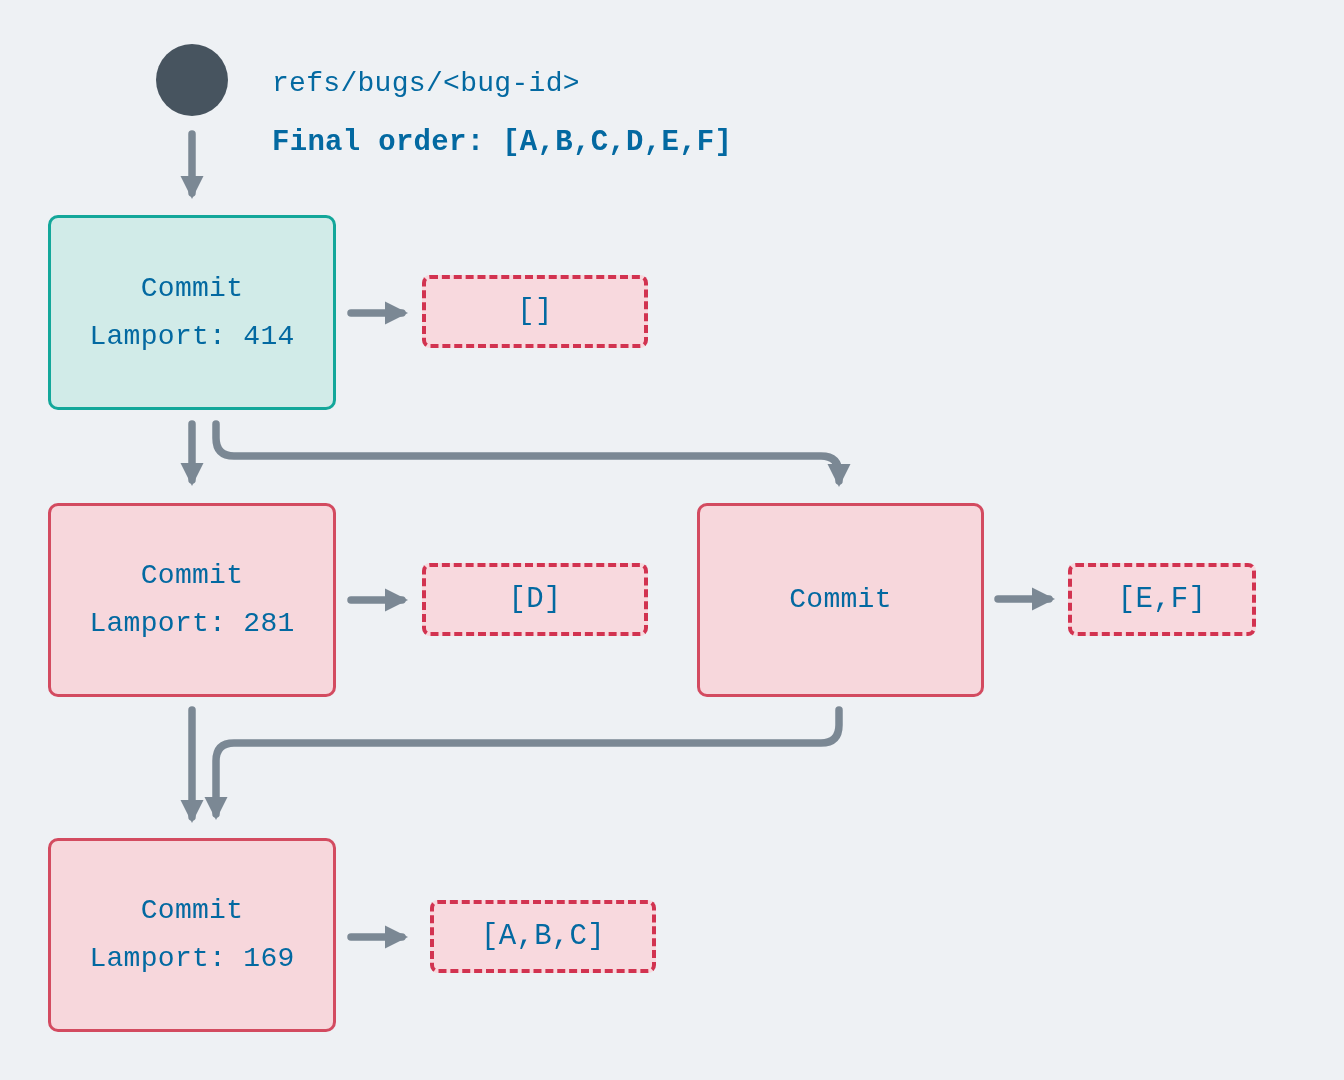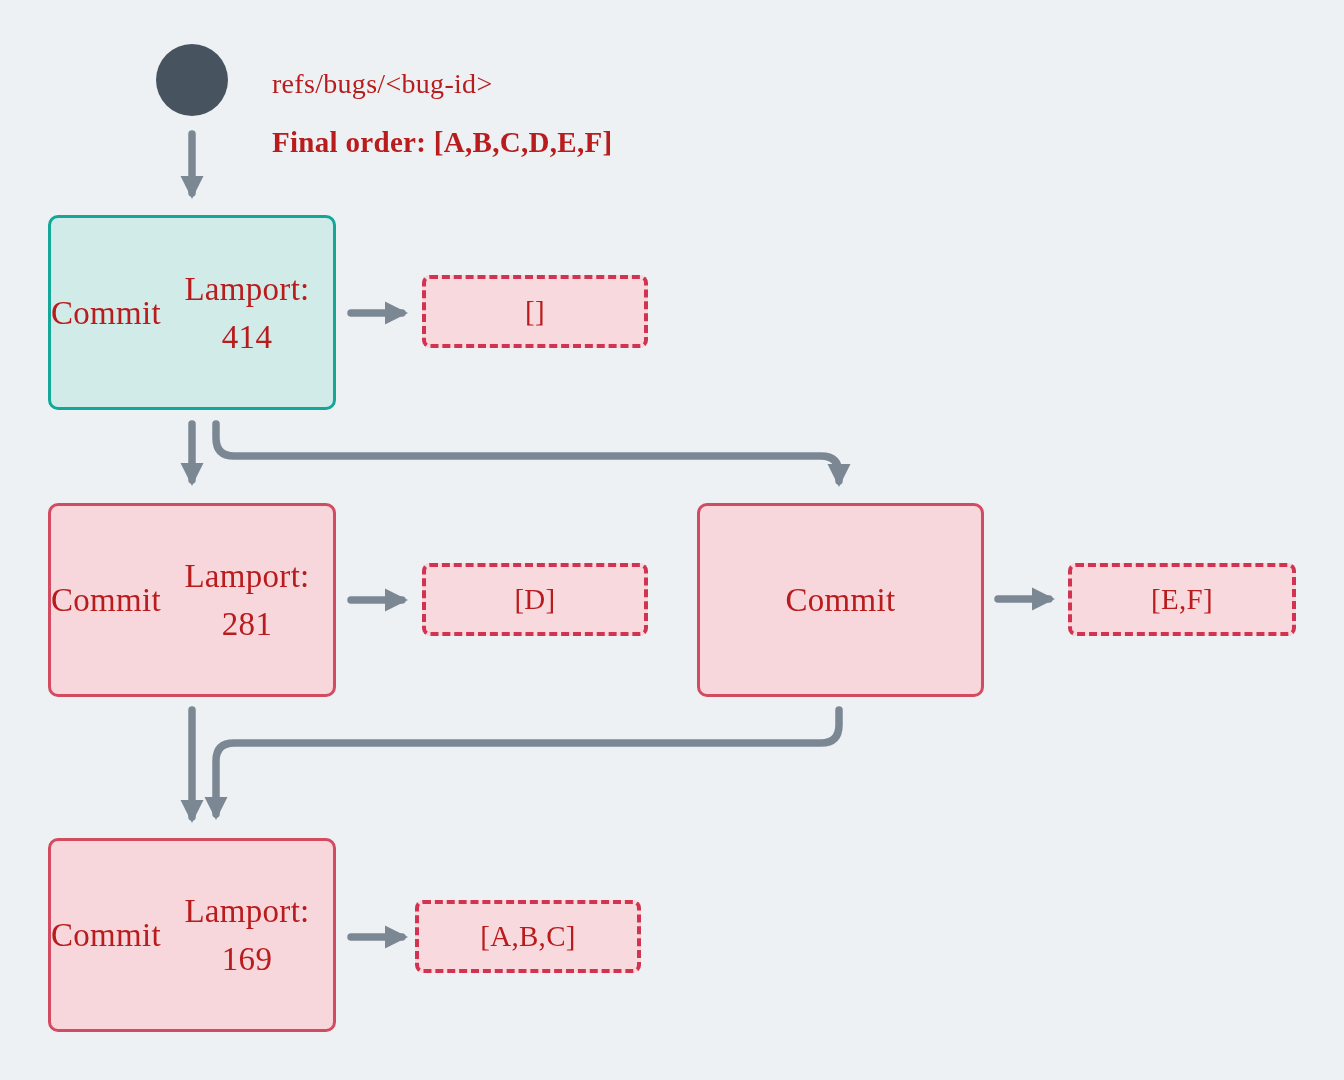--- a/index.html
+++ b/index.html
@@ -1,22 +1,22 @@
 <!DOCTYPE html>
 <html><head>
 <meta charset="utf-8">
 <style>
   html, body { margin: 0; padding: 0; background: #eef1f4; }
   .canvas {
     position: relative;
     width: 1344px;
     height: 1080px;
     background: #eef1f4;
-    font-family: Liberation Serif, serif;
-    color: #b91c1c;
+    font-family: Liberation Mono, monospace;
+    color: #0369a1;
     overflow: hidden;
   }
   .arrow-layer {
     position: absolute;
     left: 0; top: 0;
     width: 1344px; height: 1080px;
     pointer-events: none;
   }
   .ref-circle {
     position: absolute;
@@ -36,24 +36,25 @@
     position: absolute;
     left: 272px; top: 126px;
     font-size: 29px;
     font-weight: 700;
     letter-spacing: 0.3px;
     white-space: nowrap;
   }
   .commit-box {
     position: absolute;
     display: flex;
+    flex-direction: column;
     align-items: center;
     justify-content: center;
     border-radius: 10px;
-    font-size: 33px;
+    font-size: 28px;
     line-height: 48px;
     letter-spacing: 0.3px;
     text-align: center;
     box-sizing: border-box;
   }
   .commit-teal {
     background: #d1ebe8;
     border: 3.5px solid #13a79a;
   }
   .commit-pink {
@@ -121,21 +122,21 @@
   </div>
 
   <div class="payload-box" style="left:422px; top:275px; width:226px; height:73px;">
     <span>[]</span>
   </div>
 
   <div class="payload-box" style="left:422px; top:563px; width:226px; height:73px;">
     <span>[D]</span>
   </div>
 
-  <div class="payload-box" style="left:1068px; top:563px; width:228px; height:73px;">
+  <div class="payload-box" style="left:1068px; top:563px; width:188px; height:73px;">
     <span>[E,F]</span>
   </div>
 
-  <div class="payload-box" style="left:415px; top:900px; width:226px; height:73px;">
+  <div class="payload-box" style="left:430px; top:900px; width:226px; height:73px;">
     <span>[A,B,C]</span>
   </div>
 
 </div>
 
 </body></html>

